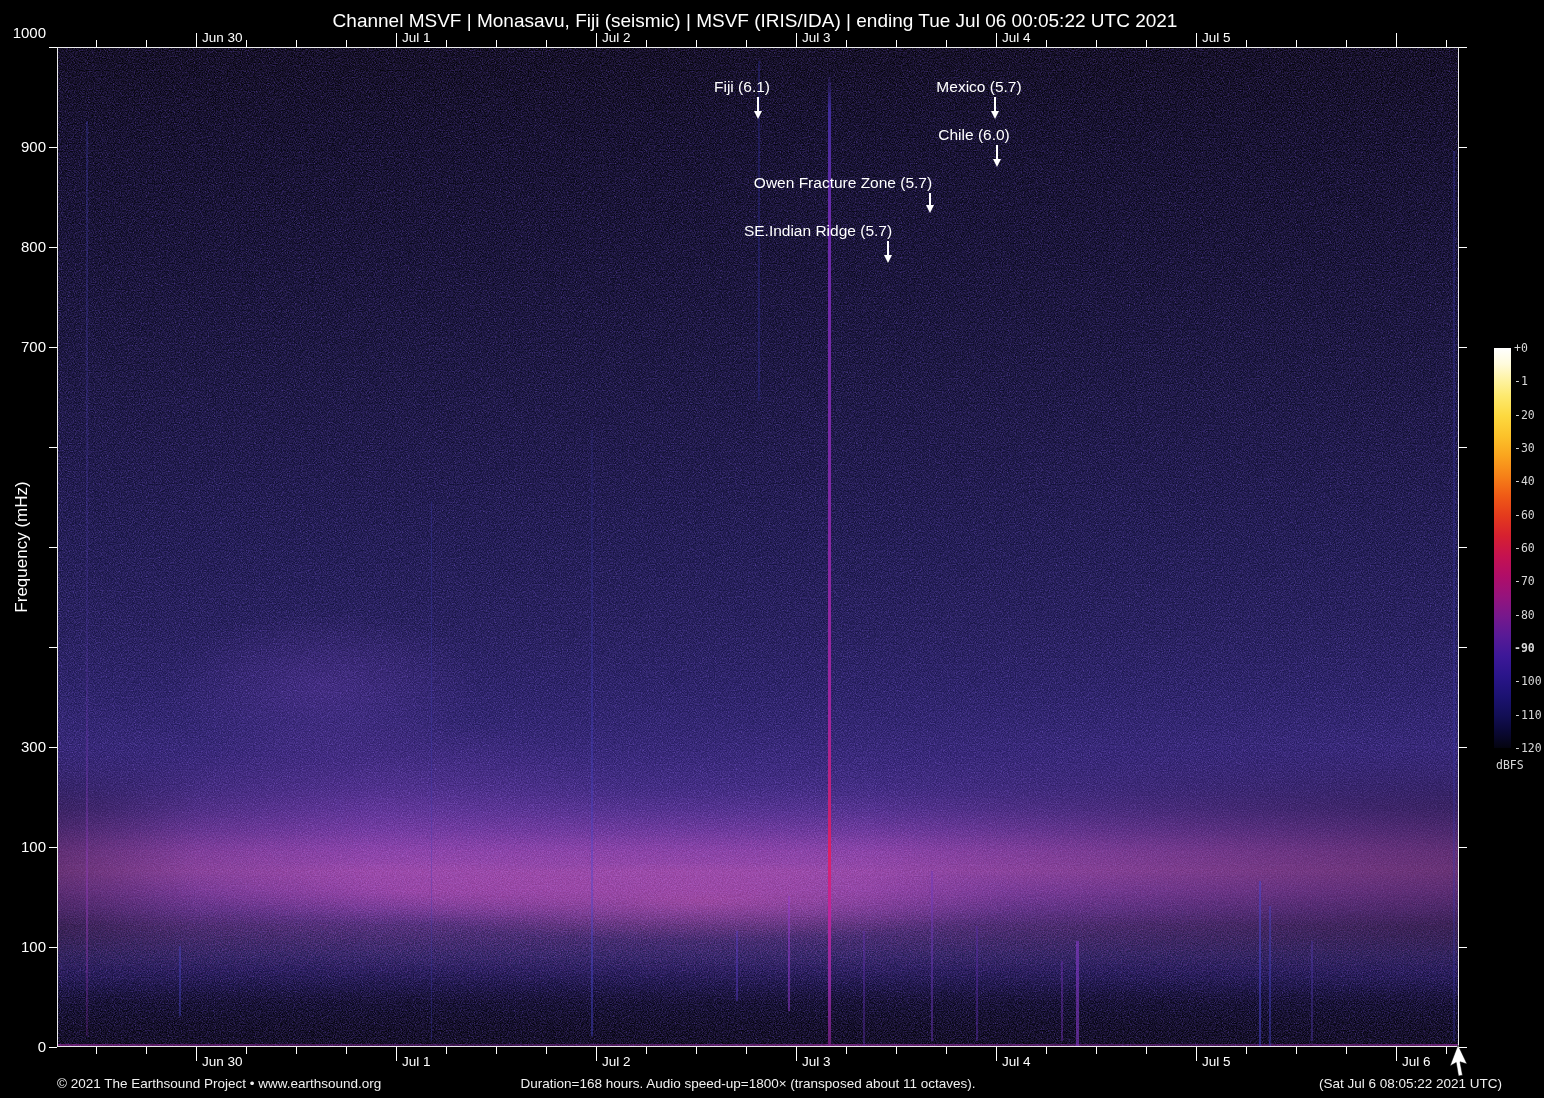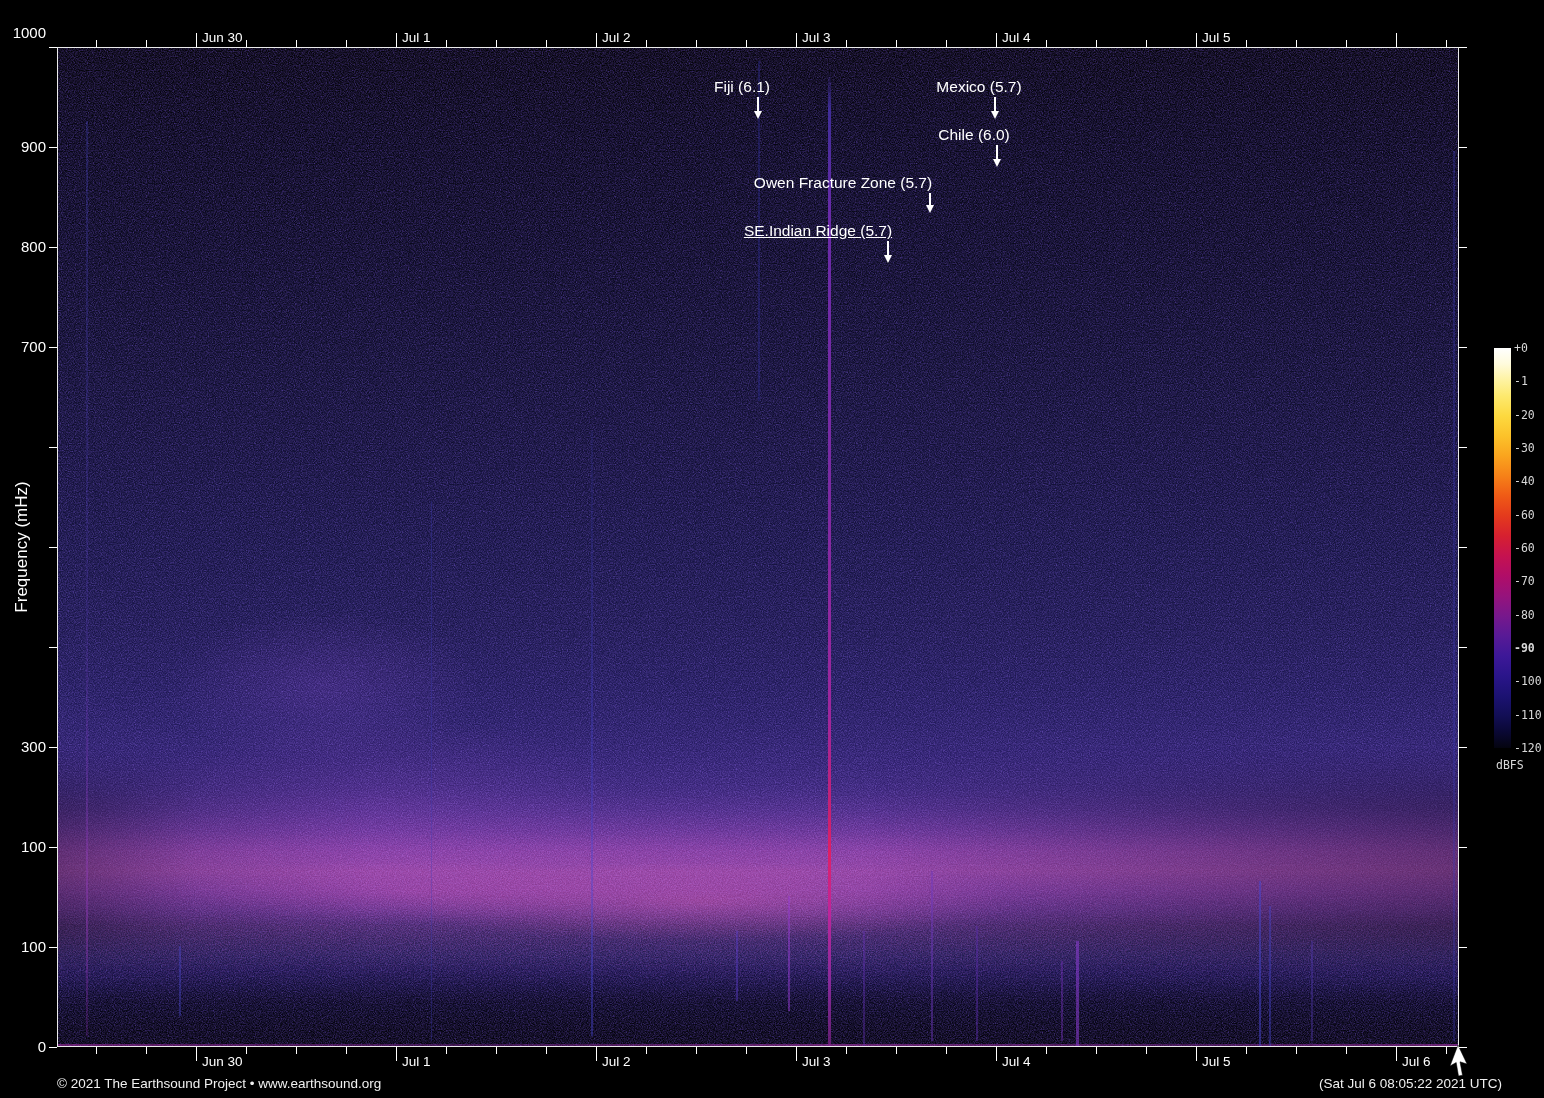--- a/index.html
+++ b/index.html
@@ -57,20 +57,21 @@
   .foot-left{left:57px;}
   .foot-center{left:748px;transform:translateX(-50%);}
   .foot-right{right:42px;}
   .cursor{position:absolute;left:1449px;top:1045px;}
 </style>
 </head>
 <body>
 
 <div class="canvas">
 
+  <div class="title">Channel MSVF | Monasavu, Fiji (seismic) | MSVF (IRIS/IDA) | ending Tue Jul 06 00:05:22 UTC 2021</div>
 
   <div class="plot">
     <div class="layer base"></div>
     <div class="layer haze1"></div>
     <div class="layer haze2"></div>
     <div class="layer haze3"></div>
     <div class="layer haze4"></div>
     <svg class="noise" width="1402" height="1000">
       <defs>
         <filter id="nB" x="0" y="0" width="100%" height="100%">
@@ -117,20 +118,21 @@
       <div class="streak" style="left: 1253px; top: 893px; width: 1.5px; height: 100px; opacity: 0.35; background: rgb(90, 60, 190);"></div>
       <div class="streak" style="left: 1395px; top: 103px; width: 1.5px; height: 890px; opacity: 0.3; background: rgb(60, 60, 190);"></div>
     </div>
 
   <div class="yaxis-title">Frequency (mHz)</div>
 
   <div class="cbar"></div>
   <div class="cbunit">dBFS</div>
 
   <div class="foot foot-left">© 2021 The Earthsound Project • www.earthsound.org</div>
+  <div class="foot foot-center">Duration=168 hours. Audio speed-up=1800× (transposed about 11 octaves).</div>
   <div class="foot foot-right">(Sat Jul  6 08:05:22 2021 UTC)</div>
 
   <svg class="cursor" width="22" height="34">
     <polygon points="9,0 1,21 7.2,17.5 9.5,31 13.5,30.2 11,16.8 18,19" fill="#fff" stroke="#000" stroke-width="0.5"></polygon>
   </svg>
 
 <div class="tick" style="left: 96px; top: 40px; width: 1px; height: 7px;"></div>
     <div class="tick" style="left: 96px; top: 1047px; width: 1px; height: 7px;"></div>
     <div class="tick" style="left: 146px; top: 40px; width: 1px; height: 7px;"></div>
     <div class="tick" style="left: 146px; top: 1047px; width: 1px; height: 7px;"></div>
@@ -247,16 +249,16 @@
     <div class="ahead" style="left: 753.5px; top: 111px;"></div>
     <div class="anno" style="left: 979px; top: 78px;">Mexico (5.7)</div>
     <div class="ashaft" style="left: 994px; top: 97px; height: 16px;"></div>
     <div class="ahead" style="left: 990.5px; top: 111px;"></div>
     <div class="anno" style="left: 974px; top: 126px;">Chile (6.0)</div>
     <div class="ashaft" style="left: 996px; top: 145px; height: 16px;"></div>
     <div class="ahead" style="left: 992.5px; top: 159px;"></div>
     <div class="anno" style="left: 843px; top: 174px;">Owen Fracture Zone (5.7)</div>
     <div class="ashaft" style="left: 929px; top: 193px; height: 14px;"></div>
     <div class="ahead" style="left: 925.5px; top: 205px;"></div>
-    <div class="anno" style="left: 818px; top: 222px; text-decoration: underline;">SE.Indian Ridge (5.7)</div>
+    <div class="anno" style="left: 818px; top: 222px;">SE.Indian Ridge (5.7)</div>
     <div class="ashaft" style="left: 887px; top: 241px; height: 16px;"></div>
     <div class="ahead" style="left: 883.5px; top: 255px;"></div>
   </div>
 
 </body></html>

